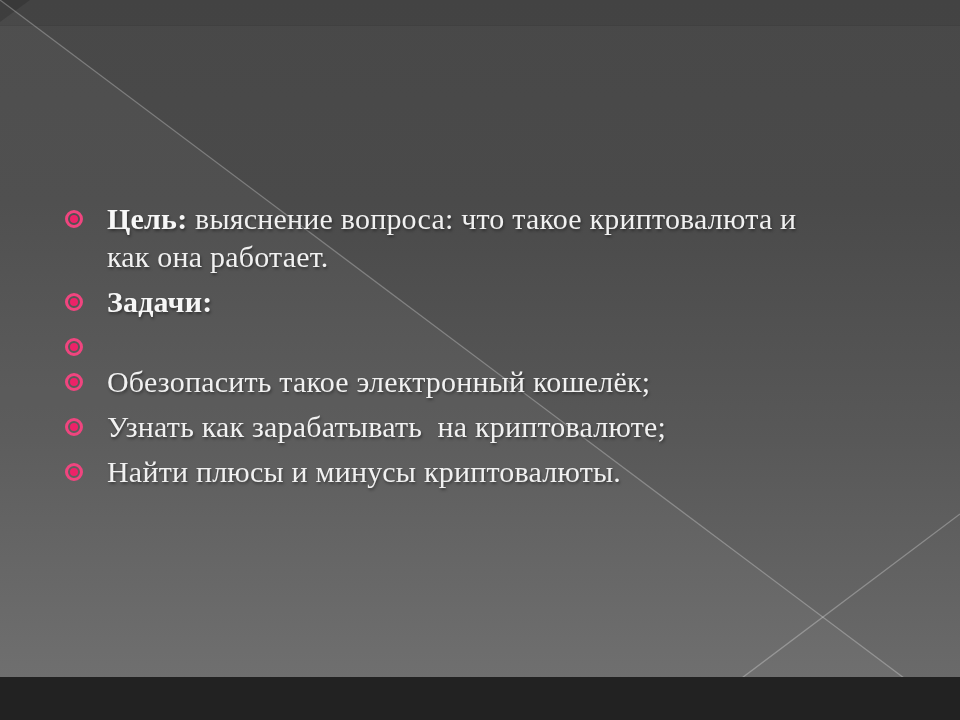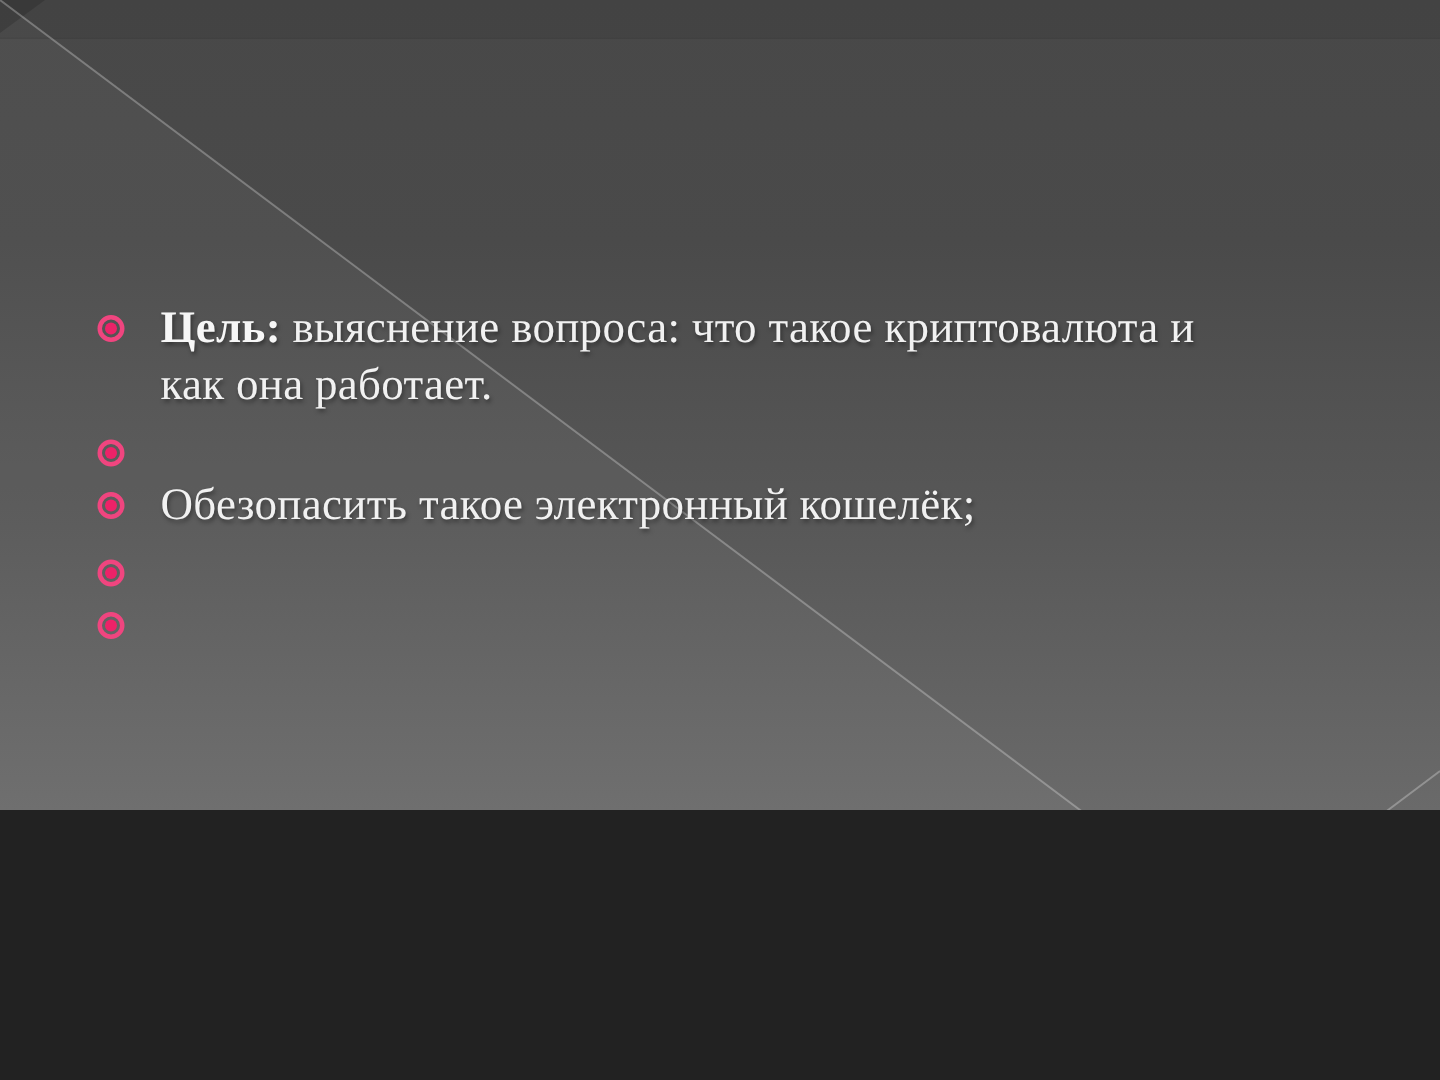--- a/index.html
+++ b/index.html
@@ -1,18 +1,18 @@
 <!DOCTYPE html>
 <html><head>
 <meta charset="utf-8">
 <style>
   html,body{margin:0;padding:0;background:#222;}
   .slide{
     position:relative;
-    width:960px;height:540px;
+    width:960px;height:677px;
     overflow:hidden;
     background:linear-gradient(to bottom,#484848 0%,#4a4a4a 30%,#585858 65%,#6a6a6a 100%);
     font-family:"Liberation Serif","DejaVu Serif",serif;
   }
   .bg-lines{position:absolute;inset:0;width:960px;height:720px;display:block;}
   .list{position:absolute;top:200px;left:65px;width:865px;}
   .item{display:flex;align-items:flex-start;margin-bottom:7px;}
   .item.last{margin-top:5px;}
   .bullet{
     flex:0 0 auto;
@@ -61,40 +61,48 @@
   <div class="list">
 
     <div class="item">
       <span class="bullet">
           <span class="dot"></span>
         </span>
       <div class="text"><span class="b">Цель:</span><span> выяснение вопроса: что такое криптовалюта и
 как она работает.</span></div>
     </div>
 
+    <div class="item">
+      <span class="bullet">
+          <span class="dot"></span>
+        </span>
+      <div class="text"><span class="b">Задачи:</span><span></span></div>
+    </div>
 
     <div class="item">
       <span class="bullet">
           <span class="dot"></span>
         </span>
     </div>
 
     <div class="item">
       <span class="bullet">
           <span class="dot"></span>
         </span>
       <div class="text"><span class="b"></span><span>Обезопасить такое электронный кошелёк;</span></div>
     </div>
 
     <div class="item">
       <span class="bullet">
           <span class="dot"></span>
         </span>
+      <div class="text"><span class="b"></span><span>Узнать как зарабатывать  на криптовалюте;</span></div>
     </div>
 
     <div class="item last">
       <span class="bullet">
           <span class="dot"></span>
         </span>
+      <div class="text"><span class="b"></span><span>Найти плюсы и минусы криптовалюты.</span></div>
     </div>
 
   </div>
 </div>
 
 </body></html>

